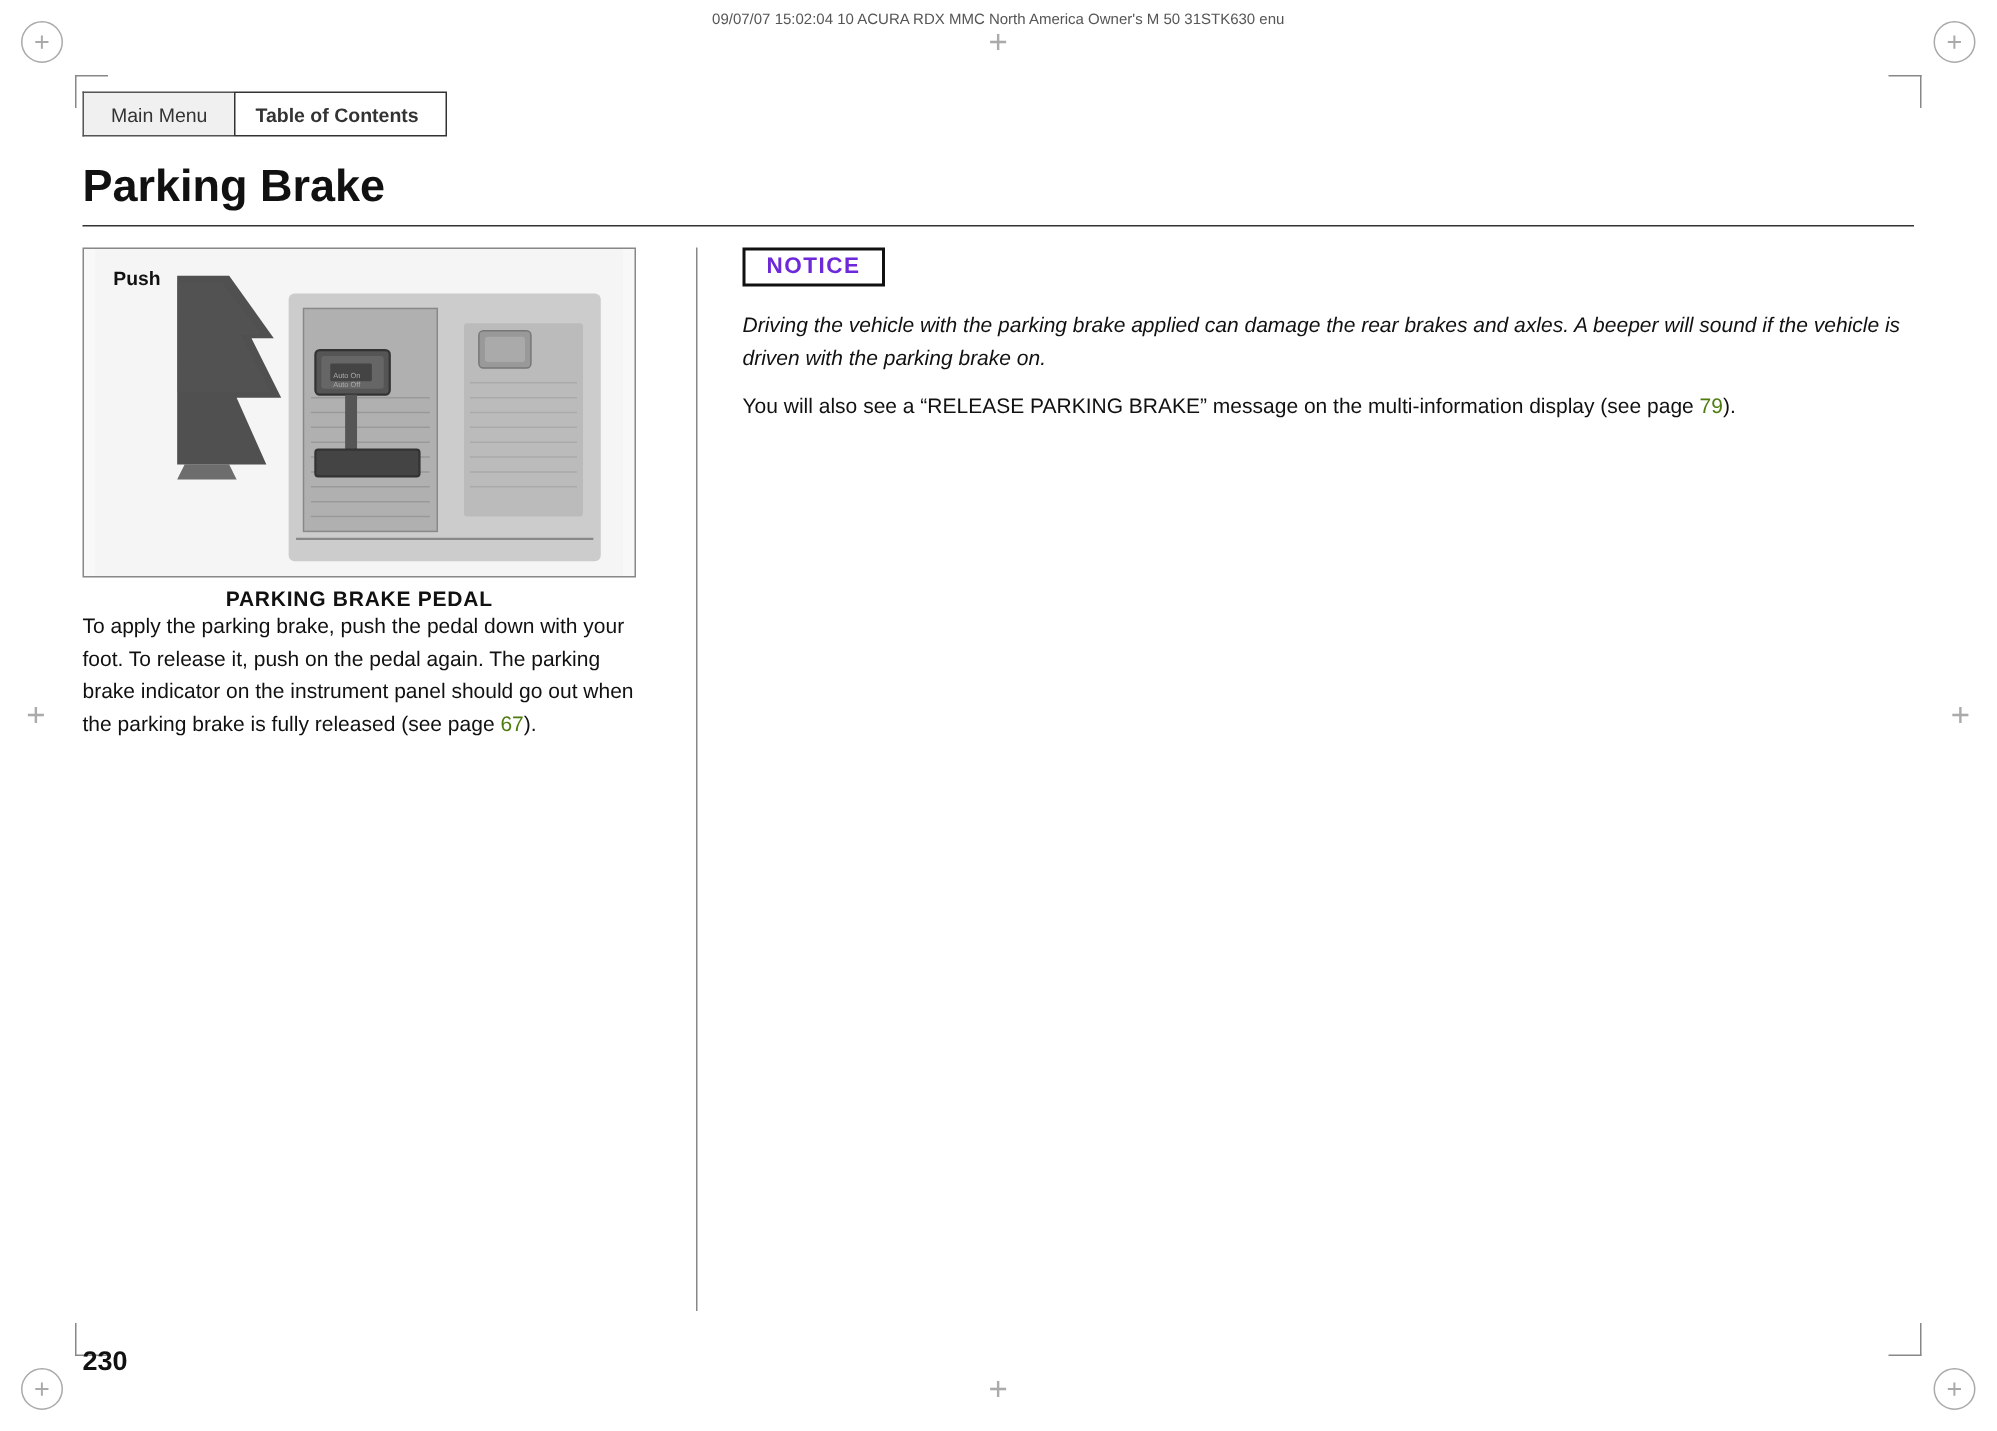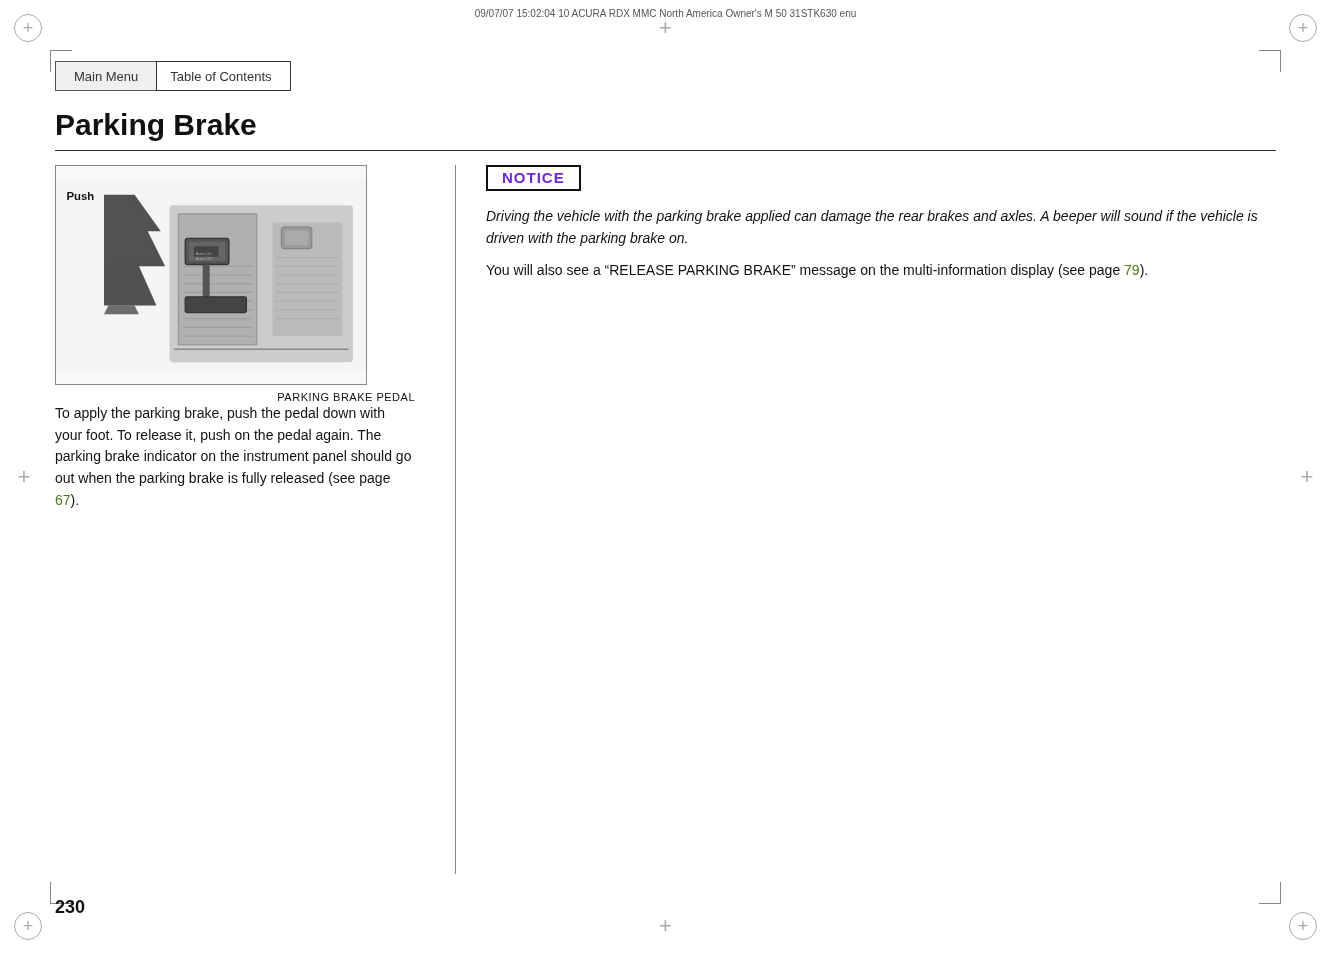--- a/index.html
+++ b/index.html
@@ -106,21 +106,21 @@
       justify-content: center;
     }
 
     .nav-btn.main-menu {
       border-right: none;
     }
 
     .nav-btn.toc {
       background: #ffffff;
       border: 1.5px solid #333;
-      font-weight: normal;
+      font-weight: bold;
       padding-left: 13px;
     }
 
     
     .page-title {
       position: absolute;
       top: 108px;
       left: 55px;
       font-size: 30px;
       font-weight: bold;
@@ -152,31 +152,31 @@
 
     
     .left-column {
       flex: 0 0 380px;
       padding-right: 20px;
     }
 
     
     .image-box {
       border: 1px solid #888;
-      width: 312px;
+      width: 369px;
       height: 220px;
       position: relative;
       background: #f8f8f8;
       overflow: hidden;
     }
 
     .image-caption {
-      text-align: right;
-      font-size: 11px;
-      font-weight: normal;
+      text-align: center;
+      font-size: 14px;
+      font-weight: bold;
       color: #111;
       margin-top: 6px;
       letter-spacing: 0.5px;
     }
 
     .left-body-text {
       font-size: 14px;
       line-height: 1.55;
       color: #111;
     }

